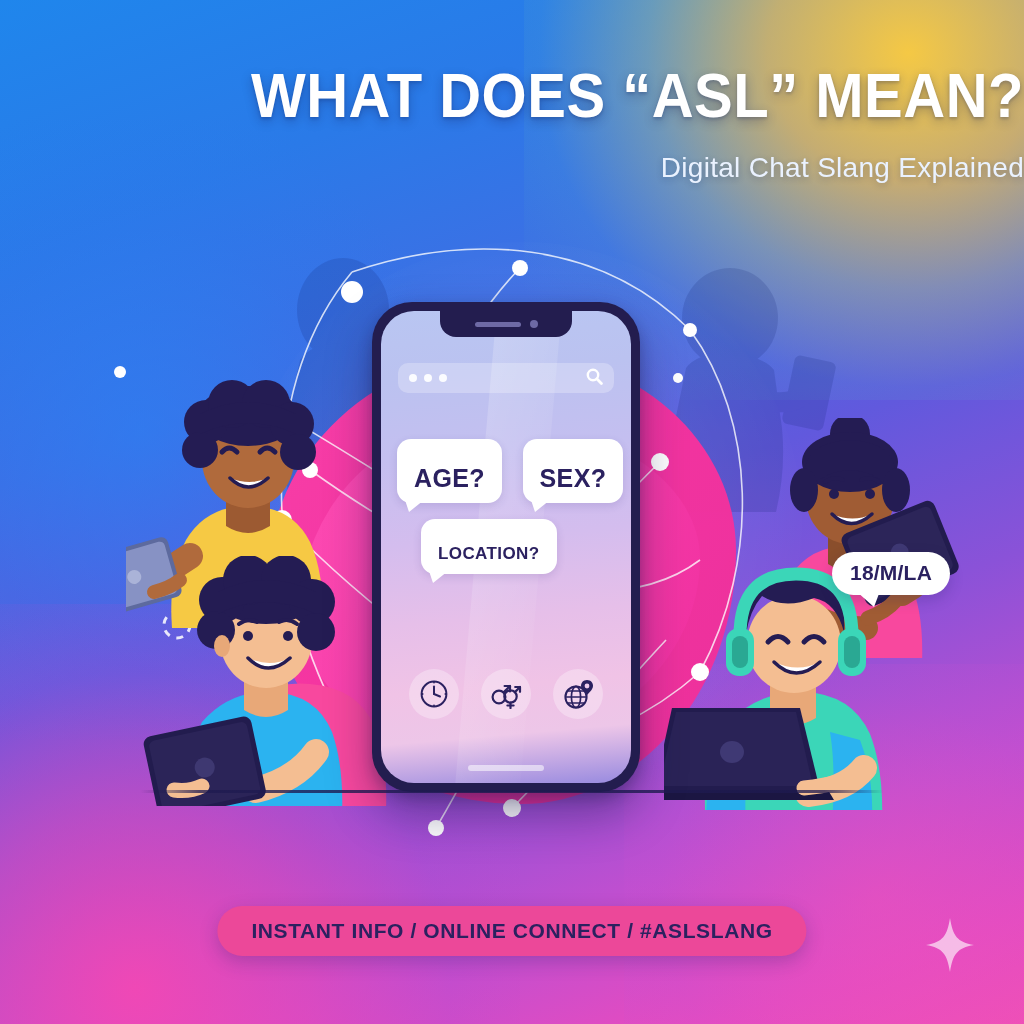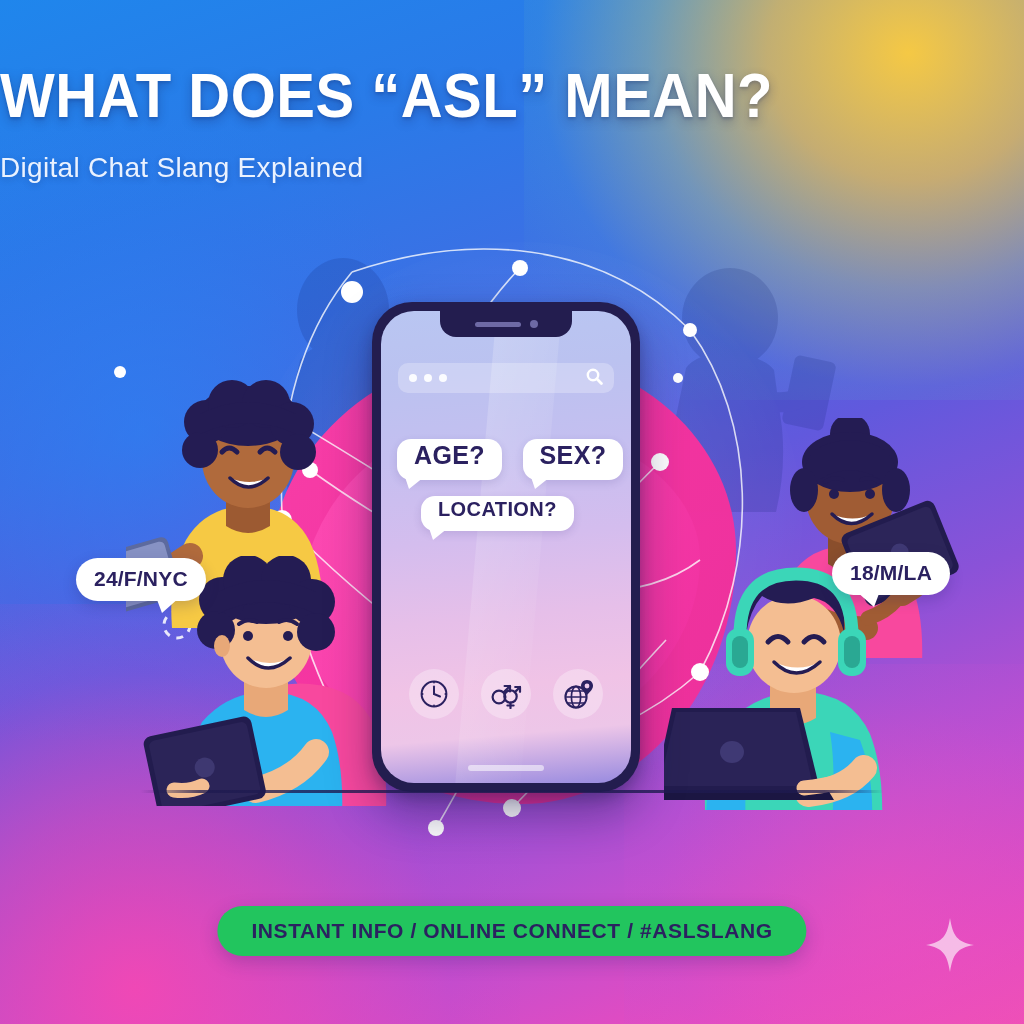--- a/index.html
+++ b/index.html
@@ -104,21 +104,21 @@
   }
 
   
   .ghost { position:absolute; opacity:0.16; }
   .ghost svg { display:block; }
 
   
   .netsvg { position:absolute; inset:0; }
 
   
-  .title-wrap { position:absolute; left:0; right:0; top:66px; text-align:left; }
+  .title-wrap { position:absolute; left:0; right:0; top:66px; text-align:right; }
   .title {
     font-size:58px; font-weight:bold; color:#ffffff;
     letter-spacing:0.5px; line-height:1.0;
     text-shadow:0 4px 10px rgba(20,30,90,0.30), 0 2px 3px rgba(20,30,90,0.22);
     font-stretch:condensed;
     transform:scaleY(1.08);
   }
   .subtitle {
     margin-top:28px;
     font-size:28px; color:#eaf2ff; font-weight:400;
@@ -171,34 +171,34 @@
   }
   .sb-dots { display:flex; gap:7px; }
   .sb-dot { width:8px; height:8px; border-radius:50%; background:rgba(255,255,255,0.92); }
   .sb-search { margin-left:auto; }
 
   .bubbles { position:absolute; left:0; right:0; top:128px; }
   .bub {
     position:relative; display:inline-block;
     background:#ffffff;
     border-radius:14px;
-    padding:2px 17px 10px 17px;
+    padding:25px 17px 10px 17px;
     margin-left:16px; margin-bottom:16px;
     font-size:25px; font-weight:bold; color:#2b2160;
     letter-spacing:0.4px;
     box-shadow:0 3px 8px rgba(60,40,120,0.14);
   }
   .bub::after {
     content:""; position:absolute; left:8px; bottom:-9px;
     width:0; height:0;
     border-left:4px solid transparent;
     border-right:15px solid transparent;
     border-top:12px solid #ffffff;
   }
-  .bub-lg { font-size:20px;margin-left:40px; }
+  .bub-lg { font-size:17px;margin-left:40px; }
 
   .icon-row {
     position:absolute; left:0; right:0; bottom:64px;
     display:flex; justify-content:center; gap:22px;
   }
   .icon-circ {
     width:50px; height:50px; border-radius:50%;
     background:rgba(255,255,255,0.30);
     display:flex; align-items:center; justify-content:center;
   }
@@ -238,21 +238,21 @@
   
   .char { position:absolute; }
   .char svg { display:block; }
 
   
   .dring { position:absolute; }
 
   
   .banner {
     position:absolute; left:50%; transform:translateX(-50%); top:906px;
-    background:#22c55e; border-radius:30px;
+    background:#ec4899; border-radius:30px;
     padding:13px 34px;
     font-size:21px; font-weight:bold; color:#2b2160;
     letter-spacing:0.6px;
     box-shadow:0 6px 18px rgba(40,30,100,0.25);
     white-space:nowrap;
   }
 
   
   .sparkle { position:absolute; right:48px; bottom:46px; }
 </style>
@@ -553,21 +553,20 @@
             <path d="M25 1 C 28.9 1 31 3.9 31 7 C 31 10.6 25 16 25 16 C 25 16 19 10.6 19 7 C 19 3.9 21.1 1 25 1 Z" fill="#2B2160"></path>
             <circle cx="25" cy="7" r="2.4" fill="#EFCCEC"></circle>
           </svg>
         </div>
       </div>
 
       <div class="home-ind"></div>
     </div>
   </div>
 
-  <div class="sbub sbub-left">24/F/NYC</div>
   <div class="sbub sbub-right">18/M/LA</div>
 
   <div class="ground"></div>
 
   <div class="title-wrap">
     <div class="title">WHAT DOES “ASL” MEAN?</div>
     <div class="subtitle">Digital Chat Slang Explained</div>
   </div>
 
   <div class="banner">INSTANT INFO / ONLINE CONNECT / #ASLSLANG</div>

